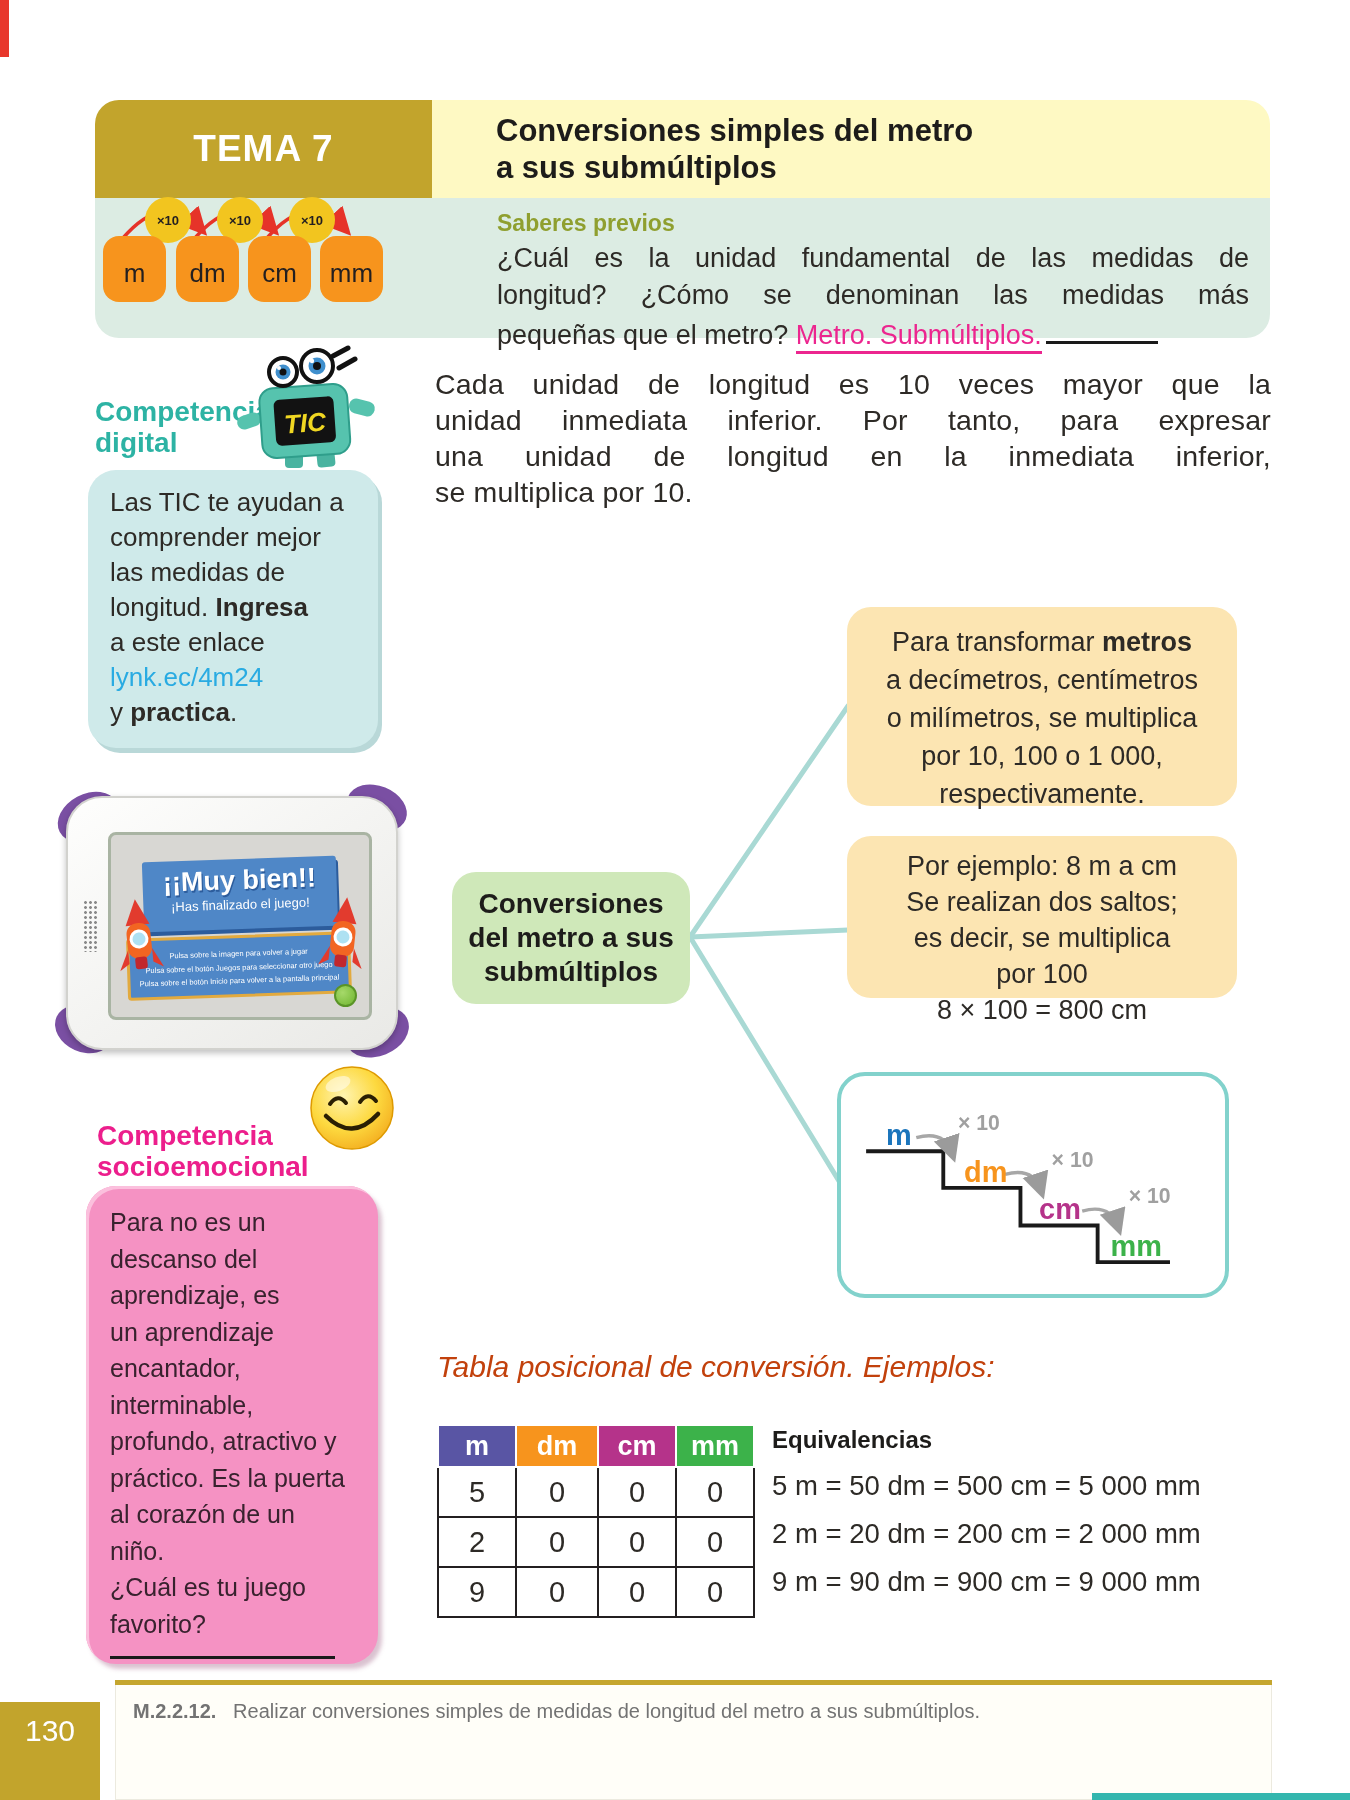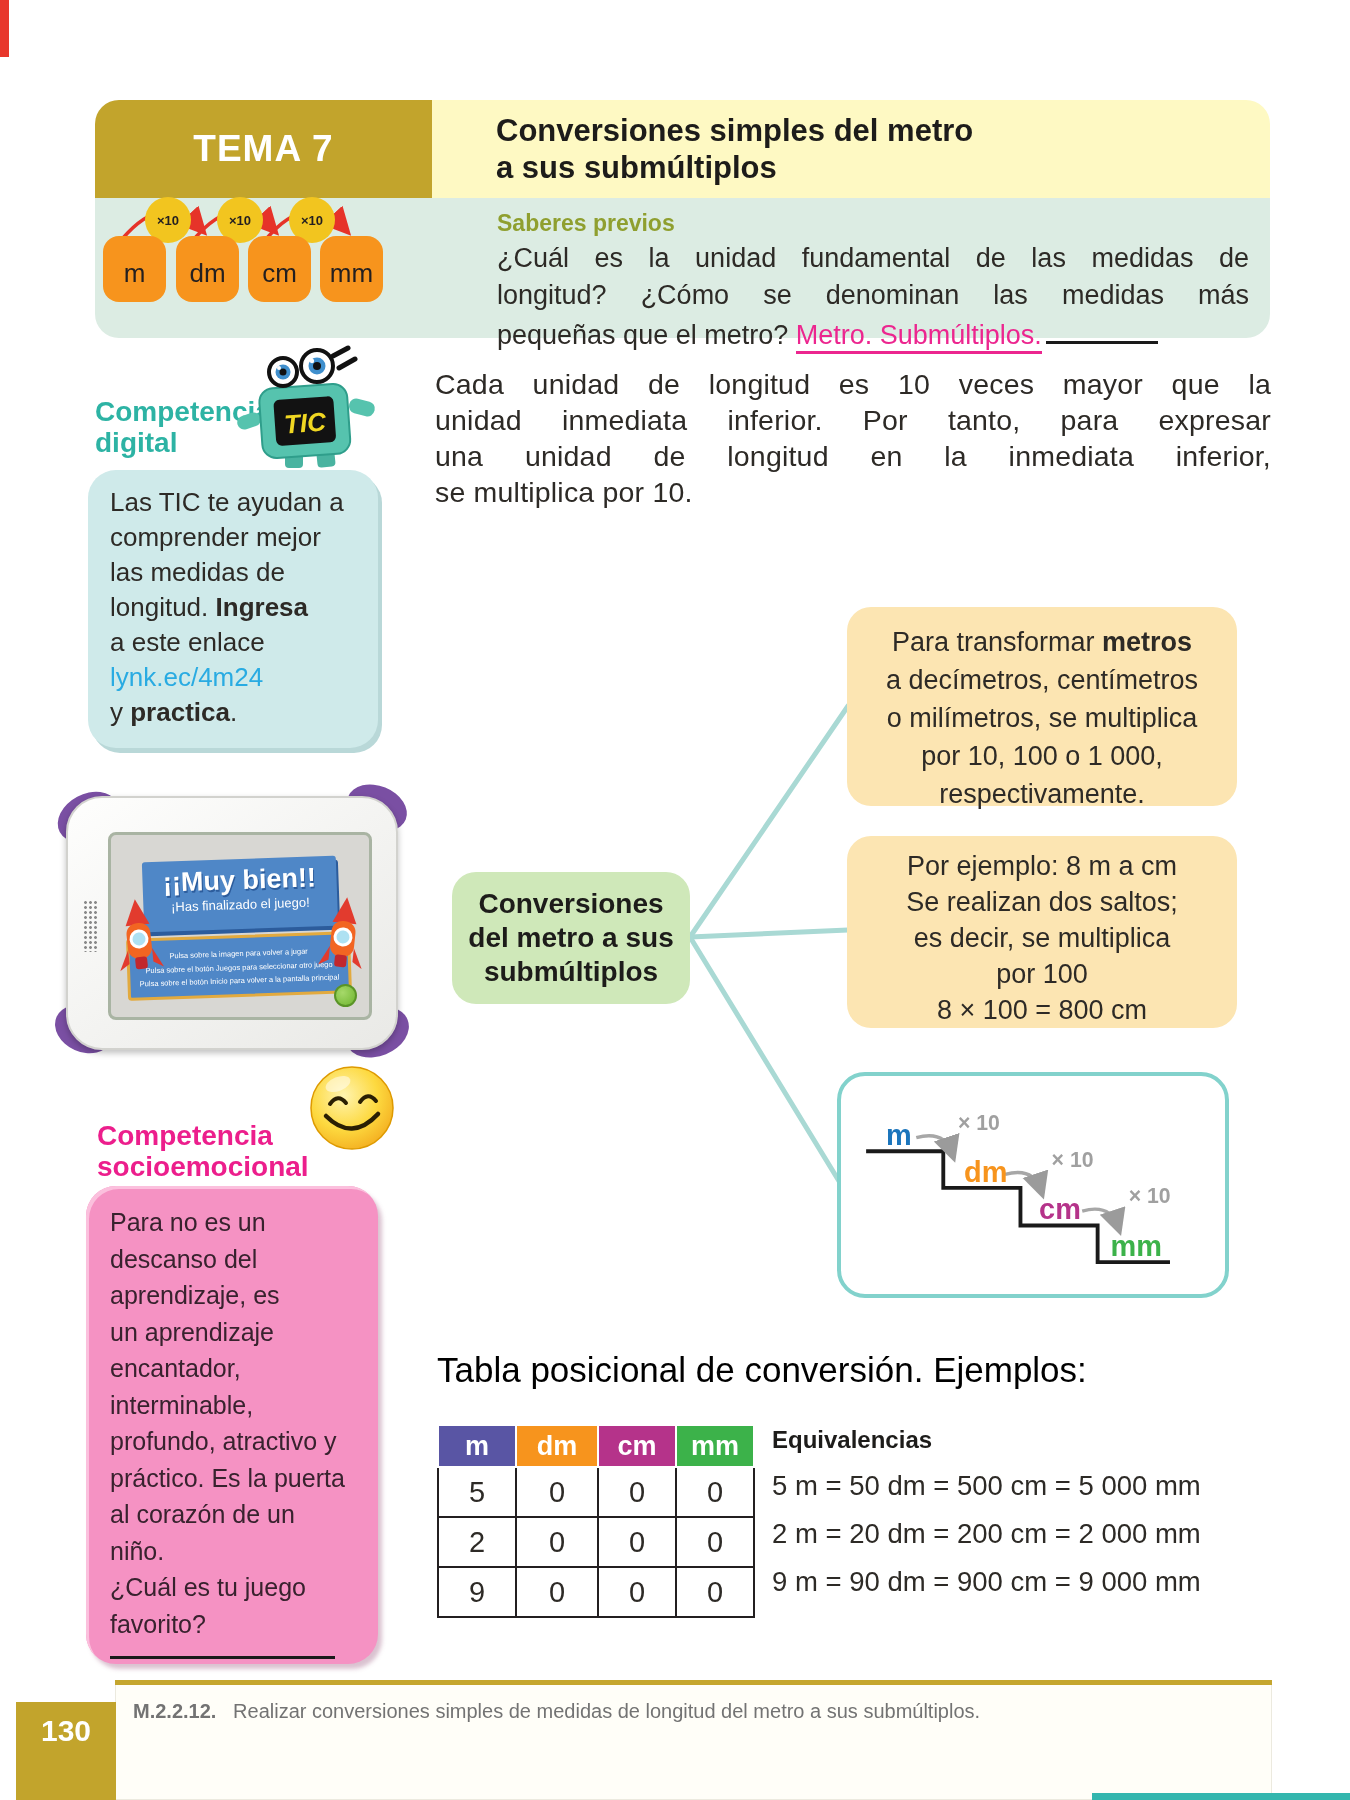--- a/index.html
+++ b/index.html
@@ -76,38 +76,38 @@
         box-shadow:inset 3px 3px 0 #fbc0dd,4px 5px 4px rgba(150,80,120,.35);}
   .pline{width:225px;border-bottom:3px solid #1a1a1a;margin-top:14px;}
 
   
   .connectors{left:0;top:0;width:1350px;height:1800px;pointer-events:none;}
   .gbox{left:452px;top:872px;width:238px;height:132px;background:#cfe8b9;border-radius:24px;
         display:flex;flex-direction:column;justify-content:center;text-align:center;
         font-weight:bold;font-size:28px;line-height:34px;color:#1d1c1a;}
   .ybox{background:#fce5b2;border-radius:24px;text-align:center;font-size:27px;color:#2d2a26;box-sizing:border-box;}
   .y1{left:847px;top:607px;width:390px;height:199px;padding-top:16px;line-height:38px;}
-  .y2{left:847px;top:836px;width:390px;height:192px;padding-top:12px;line-height:36px;}
+  .y2{left:847px;top:836px;width:390px;height:162px;padding-top:12px;line-height:36px;}
   .sbox{left:837px;top:1072px;width:392px;height:226px;background:#fff;border:4px solid #82d2cc;border-radius:28px;box-sizing:border-box;}
 
   
-  .tbl-heading{left:437px;top:1350px;font-size:35px;color:#000000;}
+  .tbl-heading{left:437px;top:1350px;font-size:30px;color:#c2410c;font-style:italic;}
   .conv-table{left:437px;top:1424px;border-collapse:collapse;}
   .conv-table th{height:40px;font-size:27px;font-weight:bold;color:#fff;border:2.5px solid #fff;padding:0;}
   .conv-table td{height:48px;border:2px solid #231f20;font-size:29px;text-align:center;background:#fff;padding:0;}
   .c0{width:76px;background:#5955a4;} .c1{width:80px;background:#f7941d;}
   .c2{width:76px;background:#b5338a;} .c3{width:76px;background:#3cb24a;}
   .equiv-h{left:772px;top:1426px;font-size:24px;font-weight:bold;color:#1d1c1a;}
   .equiv{left:772px;top:1462px;font-size:27.5px;line-height:48px;color:#2d2a26;}
 
   
   .f-rule{left:115px;top:1680px;width:1157px;height:5px;background:#c5a62e;}
   .f-panel{left:115px;top:1685px;width:1157px;height:115px;background:#fffef8;border:1px solid #eceadf;border-top:none;box-sizing:border-box;}
   .f-text{left:133px;top:1700px;font-size:20px;color:#737373;}
-  .ptab{left:16px;top:1702px;width:100px;height:98px;background:#c2a42c;color:#fff;font-size:30px;text-align:center;padding-top:12px;box-sizing:border-box;font-weight:bold;}
+  .ptab{left:0;top:1702px;width:100px;height:98px;background:#c2a42c;color:#fff;font-size:30px;text-align:center;padding-top:12px;box-sizing:border-box;}
 </style>
 </head>
 <body>
 
 <div class="page">
 
   <div class="abs red-strip"></div>
 
   <div class="abs hdr">
     <div class="hdr-top">

